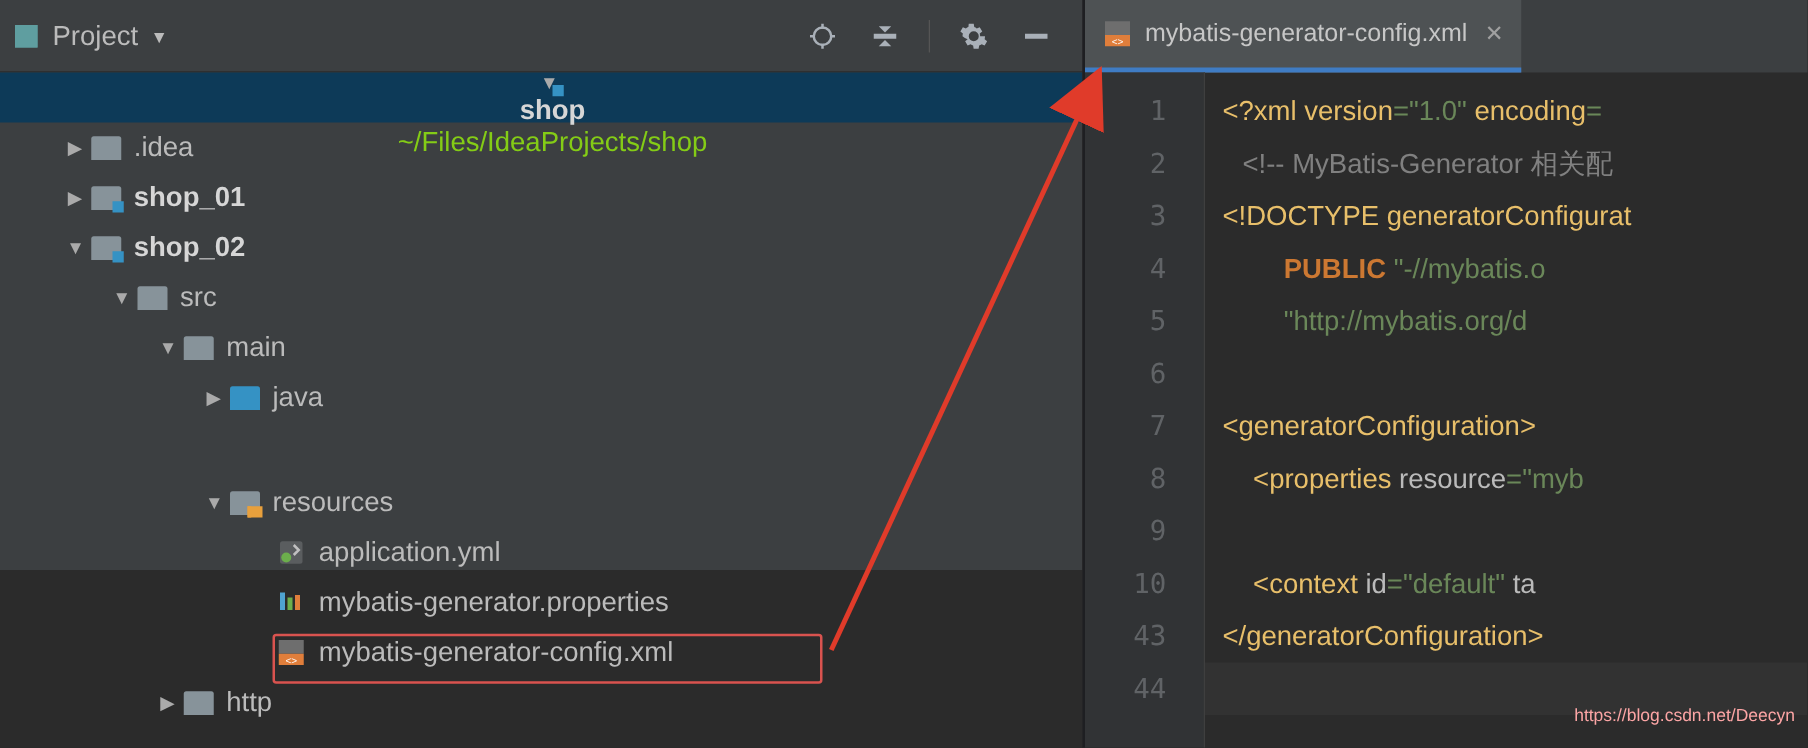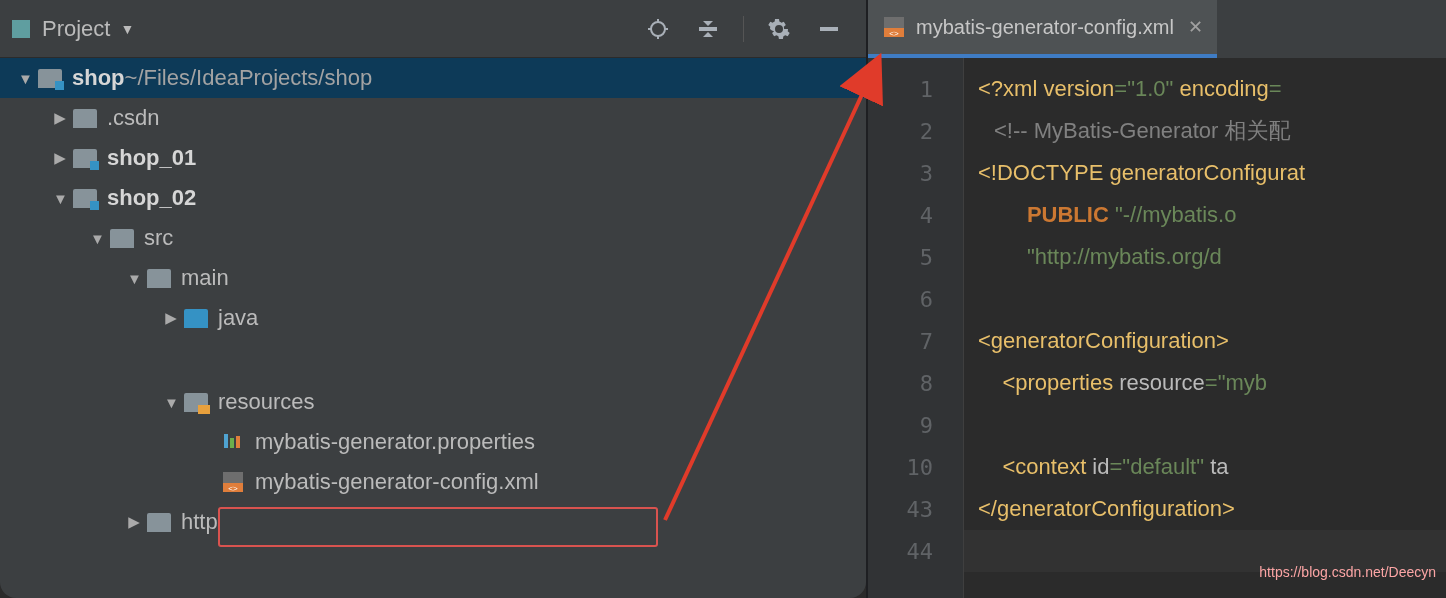--- a/index.html
+++ b/index.html
@@ -1,17 +1,17 @@
 <!DOCTYPE html>
 <html><head>
 <meta charset="utf-8">
 <style>
   *{box-sizing:border-box;margin:0;padding:0;font-family:"Segoe UI",Arial,sans-serif;}
   body{background:#2b2b2b;width:1446px;height:598px;overflow:hidden;position:relative;color:#bbbbbb;font-size:22px;}
-  .left-panel{position:absolute;left:0;top:0;width:866px;height:598px;background:#3c3f41;border-radius:16px;}
+  .left-panel{position:absolute;left:0;top:0;width:866px;height:456px;background:#3c3f41;}
   .right-panel{position:absolute;left:866px;top:0;right:0;height:598px;background:#2b2b2b;border-left:2px solid #1e1f22;}
   
   .lp-header{height:58px;background:#3c3f41;border-bottom:1px solid #2b2b2b;display:flex;align-items:center;padding:0 12px;}
   .proj-icon{width:18px;height:18px;border:2px solid #5f9ea0;background:#5f9ea0;margin-right:12px;}
   .proj-label{color:#bbbbbb;font-size:22px;}
   .dropdown-tri{margin-left:10px;color:#bbbbbb;font-size:14px;}
   .header-spacer{flex:1;}
   .header-icon{width:30px;height:30px;margin:0 10px;display:flex;align-items:center;justify-content:center;color:#a9b0b8;}
   
   .tree{position:absolute;top:58px;left:0;right:0;bottom:0;}
@@ -23,21 +23,21 @@
   .arrow.none{visibility:hidden;}
   .folder-icon{display:inline-flex;width:24px;height:19px;margin-right:10px;position:relative;}
   .folder-icon::before{content:"";position:absolute;inset:0;background:#87939a;border-radius:2px 2px 0 0;}
   .folder-icon.module::after{content:"";position:absolute;right:-2px;bottom:-2px;width:9px;height:9px;background:#3592c4;}
   .folder-icon.java::before{background:#3592c4;}
   .folder-icon.resources::after{content:"";position:absolute;right:-2px;bottom:-2px;width:9px;height:9px;background:#e8a03c;border-left:3px solid #e8a03c;}
   .file-icon{display:inline-flex;width:24px;height:24px;margin-right:10px;align-items:center;justify-content:center;}
   .yml-icon svg,.prop-icon svg,.xml-icon svg{display:block;}
   .node-label{color:#bbbbbb;}
   .node-label.bold{font-weight:bold;color:#d6d6d6;}
-  .node-path{color:#a3a3a3;margin-left:0;}
+  .node-path{color:#84cc16;margin-left:0;}
   .highlight-box{position:absolute;border:2px solid #d9534f;border-radius:3px;pointer-events:none;}
   
   .tab-bar{height:58px;background:#3c3f41;display:flex;align-items:stretch;}
   .tab{display:flex;align-items:center;padding:0 14px;background:#4e5254;border-bottom:4px solid #3f7cc4;gap:10px;}
   .tab .file-icon{margin-right:0;}
   .tab-label{color:#c7c7c7;font-size:20px;}
   .tab-close{color:#a0a0a0;font-size:18px;margin-left:4px;}
   
   .editor{position:absolute;top:58px;left:0;right:0;bottom:0;display:flex;}
   .gutter{width:96px;background:#313335;border-right:1px solid #3f3f3f;display:flex;flex-direction:column;padding-top:10px;}
@@ -86,30 +86,30 @@
         </svg>
     </span>
     <span class="header-icon">
       <svg width="24" height="24" viewBox="0 0 24 24" fill="#a9b0b8">
           <rect x="3" y="10" width="18" height="4"></rect>
         </svg>
     </span>
   </div>
 
   <div class="tree">
-    <div class="tree-row selected" style="padding-left:18px;">
+    <div class="tree-row selected" style="padding-left:18px;flex-direction:column;">
       <span class="arrow down"></span>
       <span class="folder-icon module"></span>
       <span class="node-label bold">shop</span>
       <span class="node-path">~/Files/IdeaProjects/shop</span>
     </div>
     <div class="tree-row" style="padding-left:53px;">
       <span class="arrow right"></span>
       <span class="folder-icon"></span>
-      <span class="node-label">.csdn</span>
+      <span class="node-label">.idea</span>
     </div>
     <div class="tree-row" style="padding-left:53px;">
       <span class="arrow right"></span>
       <span class="folder-icon module"></span>
       <span class="node-label bold">shop_01</span>
     </div>
     <div class="tree-row" style="padding-left:53px;">
       <span class="arrow down"></span>
       <span class="folder-icon module"></span>
       <span class="node-label bold">shop_02</span>
@@ -126,20 +126,31 @@
     </div>
     <div class="tree-row" style="padding-left:164px;">
       <span class="arrow right"></span>
       <span class="folder-icon java"></span>
       <span class="node-label">java</span>
     </div>
     <div class="tree-row" style="padding-left:164px;margin-top:44px;">
       <span class="arrow down"></span>
       <span class="folder-icon resources"></span>
       <span class="node-label">resources</span>
+    </div>
+    <div class="tree-row" style="padding-left:201px;">
+      <span class="arrow none"></span>
+      <span class="file-icon yml-icon">
+        <svg width="24" height="24" viewBox="0 0 24 24">
+            <rect x="3" y="3" width="18" height="18" rx="2" fill="#5a5d5f"></rect>
+            <circle cx="8" cy="16" r="4" fill="#6cae4c"></circle>
+            <path d="M14 6l4 4-4 4" stroke="#c0c0c0" stroke-width="2" fill="none"></path>
+          </svg>
+      </span>
+      <span class="node-label">application.yml</span>
     </div>
     <div class="tree-row" style="padding-left:201px;">
       <span class="arrow none"></span>
       <span class="file-icon prop-icon">
         <svg width="24" height="24" viewBox="0 0 24 24">
             <rect x="3" y="4" width="4" height="14" fill="#4fa3d1"></rect>
             <rect x="9" y="8" width="4" height="10" fill="#6cae4c"></rect>
             <rect x="15" y="6" width="4" height="12" fill="#e07e3b"></rect>
           </svg>
       </span>

